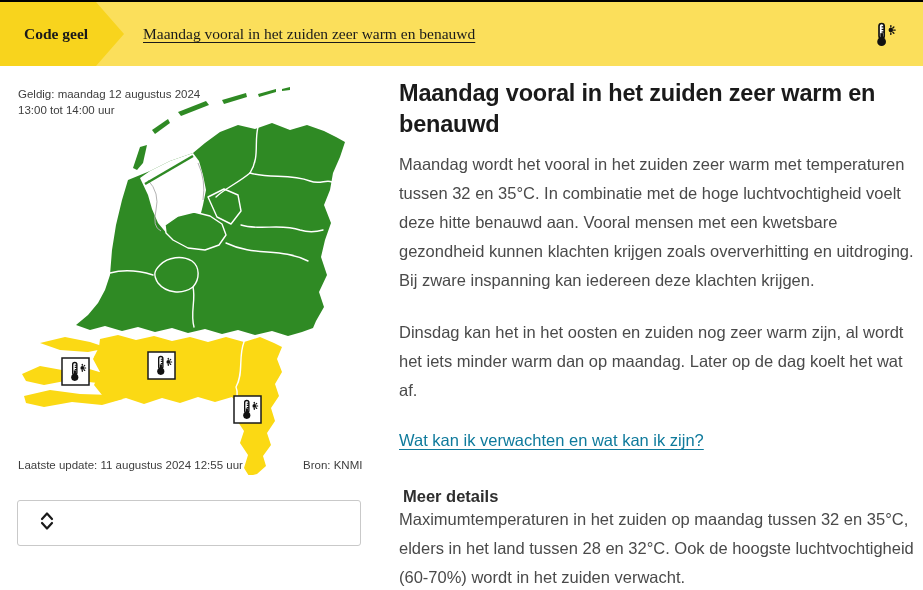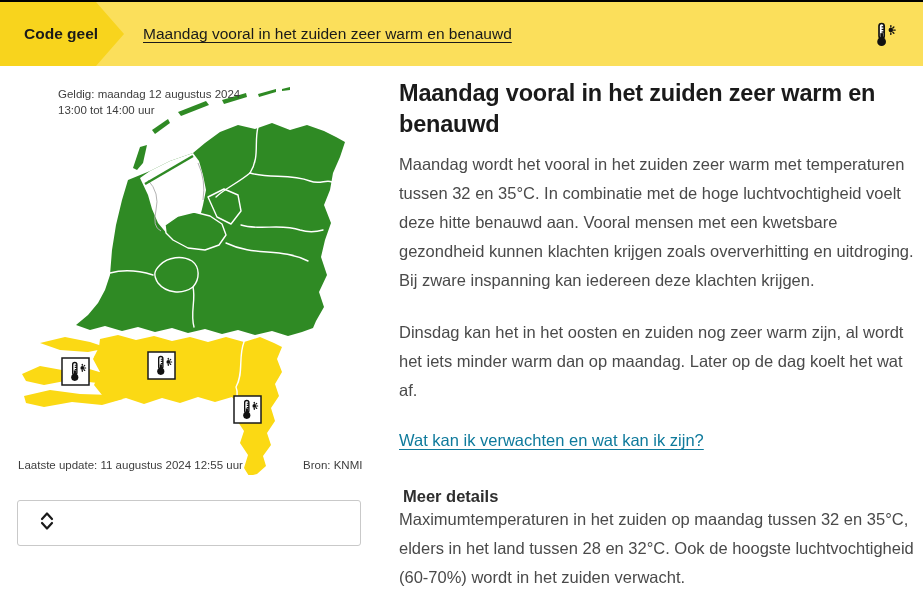--- a/index.html
+++ b/index.html
@@ -1,29 +1,29 @@
 <!DOCTYPE html>
 <html><head>
 <meta charset="utf-8">
 <style>
   html,body{margin:0;padding:0;background:#fff;}
   .page{position:relative;width:923px;height:590px;background:#ffffff;overflow:hidden;
         font-family:"Liberation Sans",sans-serif;color:#1a1a1a;}
   .topbar{position:absolute;top:0;left:0;width:923px;height:2px;background:#000;}
   
-  .banner{position:absolute;top:2px;left:0;width:923px;height:64px;background:#fbdf5b;}
+  .banner{position:absolute;top:2px;left:0;width:923px;height:64px;background:#fbdf5b;font-family:Liberation Serif, serif;}
   .badge{position:absolute;top:0;left:0;height:64px;width:124px;background:#f8d41d;
          clip-path:polygon(0 0,96px 0,124px 50%,96px 100%,0 100%);
          display:flex;align-items:center;box-sizing:border-box;padding-left:24px;
          font-size:15.5px;font-weight:bold;color:#1a1a1a;}
   .banner-link{position:absolute;left:143px;top:50%;transform:translateY(-50%);
          font-size:15.5px;color:#1a1a1a;text-decoration:underline;text-underline-offset:3px;cursor:pointer;}
   .banner-icon{position:absolute;right:27px;top:19px;width:27px;height:27px;}
   
-  .map-valid{position:absolute;left:18px;top:86px;font-size:11.5px;line-height:16px;color:#3d3d3d;z-index:3;margin-left:40px;}
+  .map-valid{position:absolute;left:18px;top:86px;font-size:11.5px;line-height:16px;color:#3d3d3d;z-index:3;}
   .map-svg{position:absolute;left:10px;top:85px;z-index:1;}
   .map-update{position:absolute;left:18px;top:459px;font-size:11.5px;color:#3d3d3d;z-index:3;}
   .map-source{position:absolute;left:303px;top:459px;font-size:11.5px;color:#3d3d3d;z-index:3;}
   .date-select{position:absolute;left:17px;top:500px;width:344px;height:46px;background:#fff;
          border:1px solid #c9c9c9;border-radius:3px;box-sizing:border-box;
          display:flex;align-items:center;justify-content:space-between;
          padding:0 13px 0 18px;font-size:16px;color:#1a1a1a;cursor:pointer;}
   
   .article{position:absolute;left:399px;top:0;width:524px;}
   .article h1{position:absolute;top:78px;left:0;margin:0;width:524px;

